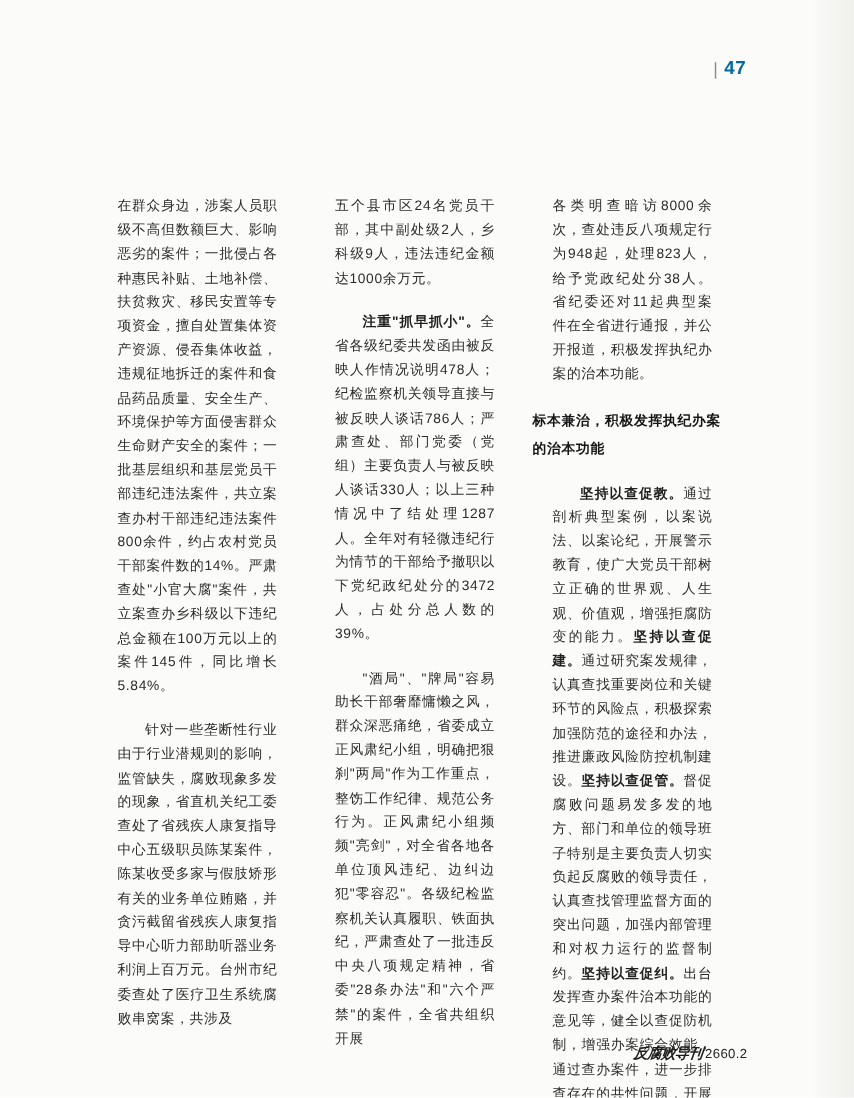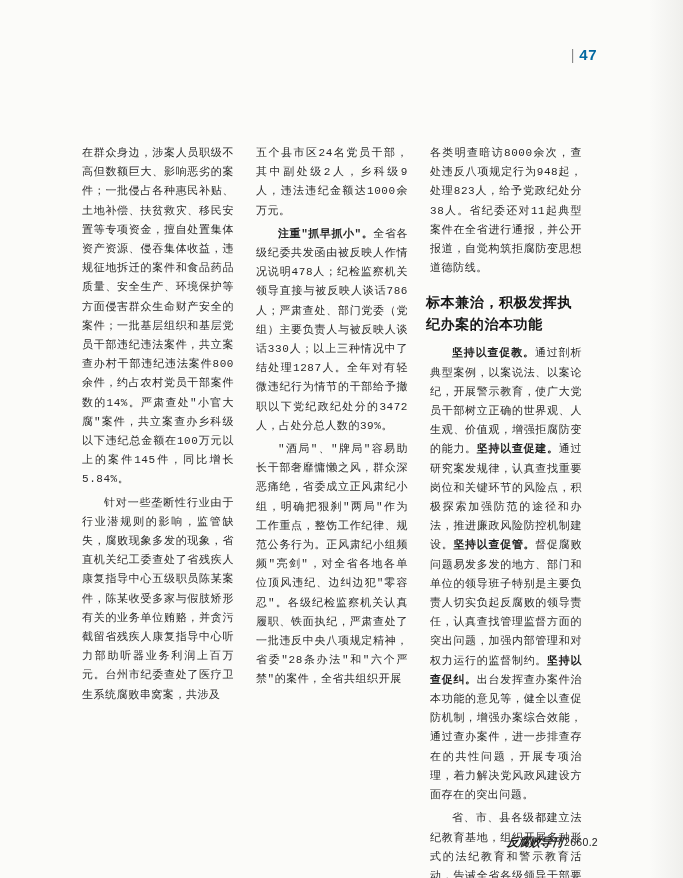--- a/index.html
+++ b/index.html
@@ -17,25 +17,25 @@
   .pn{font-weight:bold;font-size:15px;color:#0369a1;letter-spacing:0.5px;}
   .content{
     position:absolute;left:78px;top:140px;width:508px;
     display:flex;gap:14px;
   }
   .col{
     flex:1;min-width:0;
     font-size:11px;line-height:19.2px;letter-spacing:0.55px;
     text-align:justify;text-justify:inter-character;
   }
-  .para{margin:4px;font-family:Liberation Mono, monospace;}
+  .para{margin:16px;}
   .para.indent{text-indent:2em;}
   .bold{font-weight:bold;color:#222;}
   .sec-heading{
-    font-size:14px;line-height:22px;letter-spacing:0.6px;
+    font-size:11px;line-height:22px;letter-spacing:0.6px;
     font-weight:bold;color:#161616;
     margin:13px 0 9px 0;text-align:left;
   }
   .footer{
     position:absolute;top:835px;right:85px;
     display:flex;align-items:baseline;gap:2px;
   }
   .journal-logo{
     font-family:"DejaVu Serif",cursive;
     font-style:italic;font-weight:bold;
@@ -56,21 +56,21 @@
   <div class="col">
       <p class="para"><span>在群众身边，涉案人员职级不高但数额巨大、影响恶劣的案件；一批侵占各种惠民补贴、土地补偿、扶贫救灾、移民安置等专项资金，擅自处置集体资产资源、侵吞集体收益，违规征地拆迁的案件和食品药品质量、安全生产、环境保护等方面侵害群众生命财产安全的案件；一批基层组织和基层党员干部违纪违法案件，共立案查办村干部违纪违法案件800余件，约占农村党员干部案件数的14%。严肃查处"小官大腐"案件，共立案查办乡科级以下违纪总金额在100万元以上的案件145件，同比增长5.84%。</span></p>
       <p class="para indent"><span>针对一些垄断性行业由于行业潜规则的影响，监管缺失，腐败现象多发的现象，省直机关纪工委查处了省残疾人康复指导中心五级职员陈某案件，陈某收受多家与假肢矫形有关的业务单位贿赂，并贪污截留省残疾人康复指导中心听力部助听器业务利润上百万元。台州市纪委查处了医疗卫生系统腐败串窝案，共涉及</span></p>
     </div>
   <div class="col">
       <p class="para"><span>五个县市区24名党员干部，其中副处级2人，乡科级9人，违法违纪金额达1000余万元。</span></p>
       <p class="para indent"><span class="bold">注重"抓早抓小"。</span><span>全省各级纪委共发函由被反映人作情况说明478人；纪检监察机关领导直接与被反映人谈话786人；严肃查处、部门党委（党组）主要负责人与被反映人谈话330人；以上三种情况中了结处理1287人。全年对有轻微违纪行为情节的干部给予撤职以下党纪政纪处分的3472人，占处分总人数的39%。</span></p>
       <p class="para indent"><span>"酒局"、"牌局"容易助长干部奢靡慵懒之风，群众深恶痛绝，省委成立正风肃纪小组，明确把狠刹"两局"作为工作重点，整饬工作纪律、规范公务行为。正风肃纪小组频频"亮剑"，对全省各地各单位顶风违纪、边纠边犯"零容忍"。各级纪检监察机关认真履职、铁面执纪，严肃查处了一批违反中央八项规定精神，省委"28条办法"和"六个严禁"的案件，全省共组织开展</span></p>
     </div>
   <div class="col">
-      <p class="para"><span>各类明查暗访8000余次，查处违反八项规定行为948起，处理823人，给予党政纪处分38人。省纪委还对11起典型案件在全省进行通报，并公开报道，自觉构筑拒腐防变思想道德防线。</span></p>
+      <p class="para"><span>各类明查暗访8000余次，查处违反八项规定行为948起，处理823人，给予党政纪处分38人。省纪委还对11起典型案件在全省进行通报，并公开报道，积极发挥执纪办案的治本功能。</span></p>
       <h2 class="sec-heading">标本兼治，积极发挥执纪办案的治本功能</h2>
       <p class="para indent"><span class="bold">坚持以查促教。</span><span>通过剖析典型案例，以案说法、以案论纪，开展警示教育，使广大党员干部树立正确的世界观、人生观、价值观，增强拒腐防变的能力。</span><span class="bold">坚持以查促建。</span><span>通过研究案发规律，认真查找重要岗位和关键环节的风险点，积极探索加强防范的途径和办法，推进廉政风险防控机制建设。</span><span class="bold">坚持以查促管。</span><span>督促腐败问题易发多发的地方、部门和单位的领导班子特别是主要负责人切实负起反腐败的领导责任，认真查找管理监督方面的突出问题，加强内部管理和对权力运行的监督制约。</span><span class="bold">坚持以查促纠。</span><span>出台发挥查办案件治本功能的意见等，健全以查促防机制，增强办案综合效能，通过查办案件，进一步排查存在的共性问题，开展专项治理，着力解决党风政风建设方面存在的突出问题。</span></p>
       <p class="para indent"><span>省、市、县各级都建立法纪教育基地，组织开展多种形式的法纪教育和警示教育活动，告诫全省各级领导干部要以反面典型为戒，警钟长鸣，带头接受专题教育，自觉构筑拒腐防变思想道德防线，扎实推进反腐倡廉建设向纵深发展。</span></p>
     </div>
 </div>
 
 <div class="footer">
   <span class="journal-logo">反腐败导刊</span>
   <span class="footer-issue">2660.2</span>
 </div>

